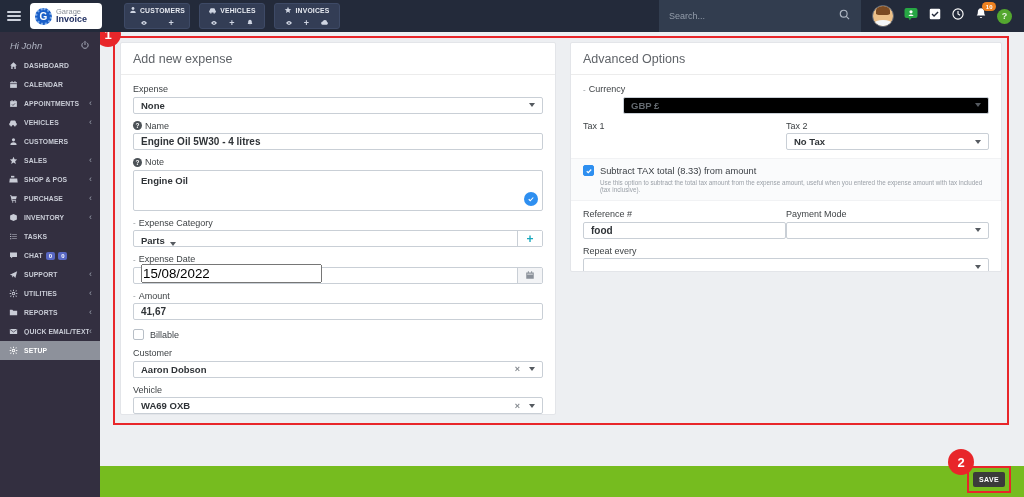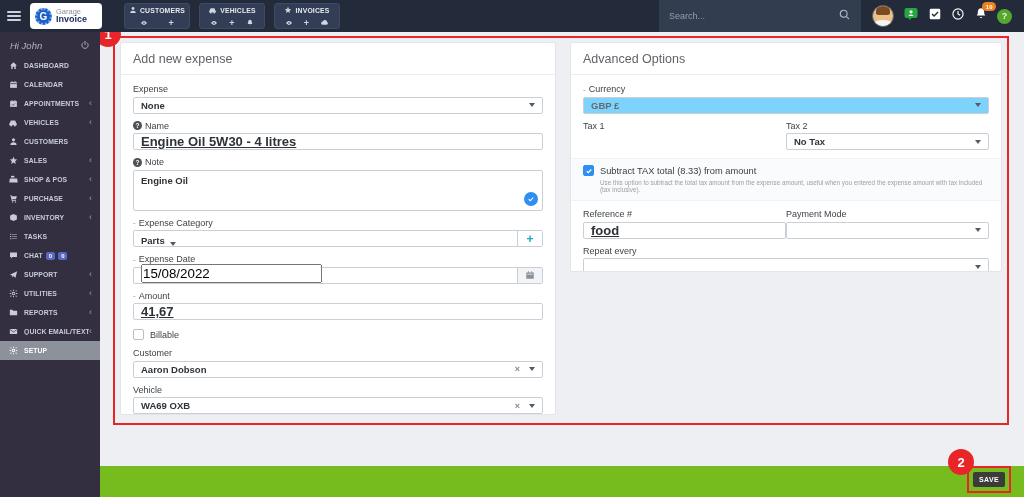--- a/index.html
+++ b/index.html
@@ -56,35 +56,35 @@
   .card-r { left:570px; top:42px; width:432px; height:230px; }
   .card-title { font-size:12.5px; color:#5f6368; padding:9px 12px 8px; border-bottom:1px solid #ececec; }
   .card-body { padding:9px 12px; }
 
   .grp { margin-bottom:7px; }
   .lbl { font-size:9px; color:#3f4346; margin-bottom:2.5px; display:flex; align-items:center; gap:3px; }
   .req { color:#8a8f94; font-size:8px; }
   .qmark { width:9px; height:9px; border-radius:50%; background:#4c5257; color:#fff; font-size:6.5px; font-weight:bold; display:inline-flex; align-items:center; justify-content:center; }
   .ctrl { height:17px; border:1px solid #c9cfd6; border-radius:2px; display:flex; align-items:center; padding:0 7px; font-size:9.5px; font-weight:bold; color:#2f3337; background:#fff; cursor:pointer; }
   .ctrl .val { flex:1; white-space:nowrap; overflow:hidden; }
-  .ctrl input { border:none; outline:none; width:100%; font-size:13px; font-weight:bold; color:#2f3337; font-family:inherit; background:transparent;text-decoration:underline; }
+  .ctrl input { border:none; outline:none; width:100%; font-size:10px; font-weight:bold; color:#2f3337; font-family:inherit; background:transparent; }
   .caret { width:0; height:0; border-left:3.5px solid transparent; border-right:3.5px solid transparent; border-top:4px solid #555a60; margin-left:5px; }
   .ctrl-group { display:flex; border:1px solid #c9cfd6; border-radius:2px; height:17px; background:#fff; }
   .ctrl-group .inner { flex:1; display:flex; align-items:flex-end; padding:0 7px; font-size:9.5px; font-weight:bold; color:#2f3337; }
   .ctrl-group .addon { width:25px; border-left:1px solid #c9cfd6; display:flex; align-items:center; justify-content:center; background:#f3f4f6; cursor:pointer; }
   .ctrl-group .addon.white { background:#fff; }
   .plus-teal { color:#18a8bd; font-size:12px; font-weight:bold; line-height:1; }
   .clear-x { color:#84898f; font-size:9px; font-weight:bold; margin:0 4px 0 5px; cursor:pointer; }
   .notearea { position:relative; border:1px solid #c9cfd6; border-radius:2px; height:41px; padding:4px 7px; font-size:9.5px; font-weight:bold; color:#2f3337; }
   .bluecheck { position:absolute; right:4px; bottom:4px; width:14px; height:14px; border-radius:50%; background:#2e8ff0; display:flex; align-items:center; justify-content:center; }
   .cbrow { display:flex; align-items:center; margin:9px 0 8px; }
   .cb { width:11px; height:11px; border:1px solid #b8bfc7; border-radius:2px; background:#fff; cursor:pointer; display:flex; align-items:center; justify-content:center; }
   .cb.checked { background:#2e8ff0; border-color:#2e8ff0; }
   .cb-label { font-size:9px; color:#3a3f44; margin-left:6px; }
-  .muted { background:#7dd3fc; color:#646a70; }
+  .muted { background:#000000; color:#646a70;margin-left:40px; }
   .muted .val { color:#646a70; }
   .tworow { display:flex; }
   .tworow > div { flex:1; }
   .suffix { font-size:6.5px; color:#9aa1a8; font-weight:normal; margin-left:3px; }
   .subtract-block { margin:8px -12px 8px; padding:6px 12px 7px; background:#fafbfc; border-top:1px solid #f1f2f4; border-bottom:1px solid #f1f2f4; }
   .subtract-block .cb-label { font-size:9.3px; }
   .helptext { font-size:6.3px; color:#9ba1a8; margin:3px 0 0 17px; }
 
   
   .annot-rect { position:absolute; left:113px; top:36px; width:896px; height:389px; border:2px solid #e8262a; z-index:10; pointer-events:none; }

